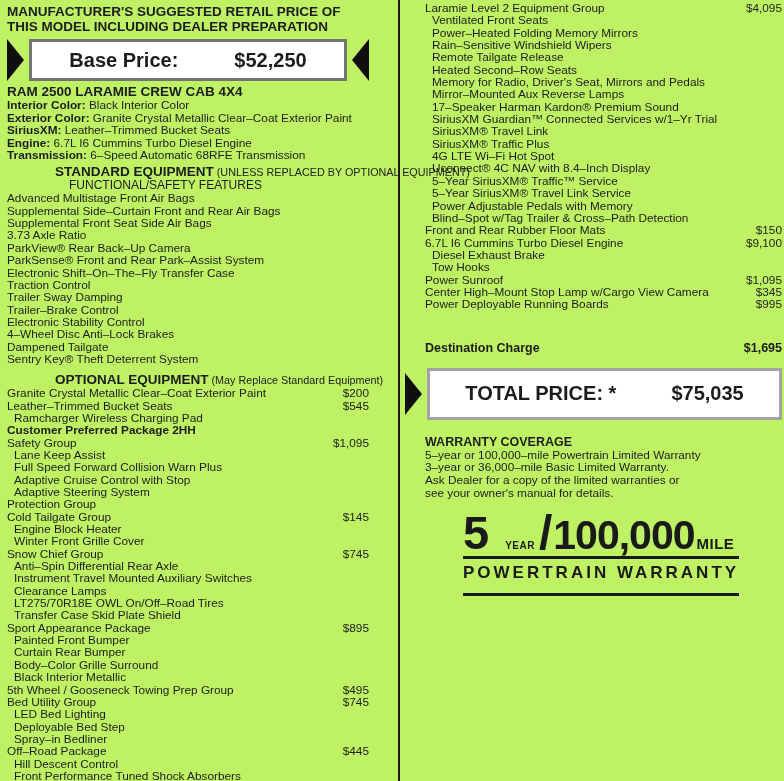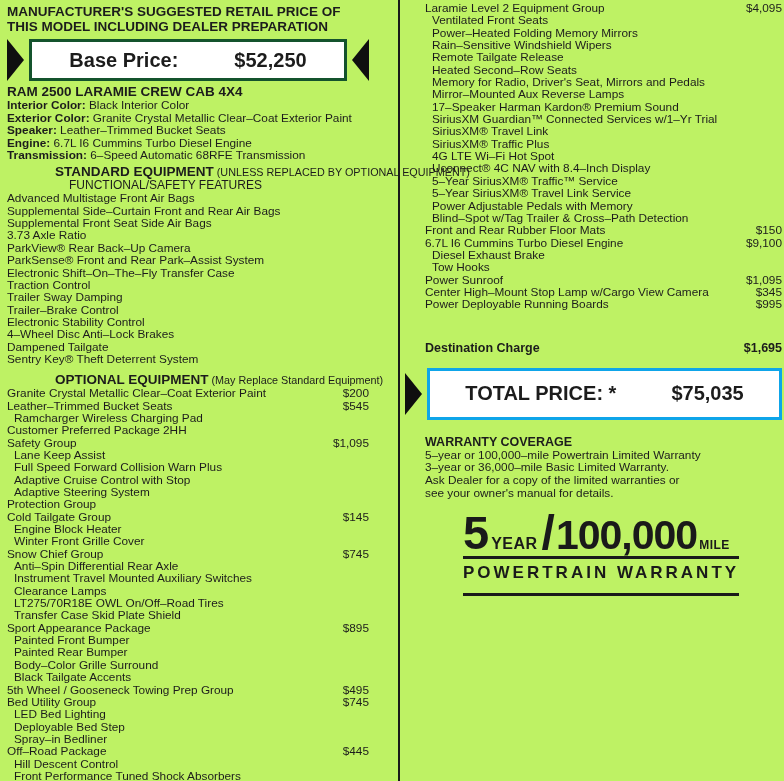--- a/index.html
+++ b/index.html
@@ -10,59 +10,59 @@
   .divider { position:absolute; left:398px; top:0; width:2px; height:781px; background:#1a1a1a; }
   .col-left  { position:absolute; left:7px;  top:4px; width:362px; }
   .col-right { position:absolute; left:425px; top:2px; width:357px; }
 
   .doc-title { font-weight:bold; font-size:13.5px; line-height:15.2px; }
 
   .price-banner { display:flex; align-items:center; height:42px; margin:5px 0 3px 0; }
   .tri-right { width:0; height:0; border-top:21px solid transparent; border-bottom:21px solid transparent; border-left:17px solid #0f0f0f; flex:0 0 auto; }
   .tri-left  { width:0; height:0; border-top:21px solid transparent; border-bottom:21px solid transparent; border-right:17px solid #0f0f0f; flex:0 0 auto; }
   .price-box {
-    flex:1 1 auto; align-self:stretch; margin:0 5px; border:3px solid #14532d; background:#fff;
+    flex:1 1 auto; align-self:stretch; margin:0 5px; border:3px solid #737373; background:#fff;
     display:flex; align-items:center; justify-content:center; gap:56px;
     font-size:20px; font-weight:bold;
   }
   .vehicle-name { font-size:13.5px; font-weight:bold; margin-top:2px; }
   .specs { font-size:11.8px; line-height:12.4px; }
   .spec b { font-weight:bold; }
 
   .sec-head { font-size:13.5px; font-weight:bold; margin-top:3px; white-space:nowrap;margin-left:48px; }
   .sec-head .note { font-weight:normal; font-size:10.8px; }
   .subhead { font-size:12px; padding-left:62px; line-height:13px; }
 
   .eq-list { font-size:11.8px; line-height:12.35px; }
   .row { display:flex; justify-content:space-between; }
   .row .nm { white-space:nowrap; }
   .row .pr { white-space:nowrap; }
   .indent { padding-left:7px; }
-  .bold { font-weight:normal; }
+  .bold { font-weight:bold; }
   .opt-gap { margin-top:7px; }
 
   .dest-row { display:flex; justify-content:space-between; font-size:12.5px; font-weight:bold; margin-top:30px; }
 
   .total-banner { display:flex; align-items:center; height:52px; margin:13px 0 0 -20px; }
   .total-box {
-    flex:1 1 auto; align-self:stretch; margin-left:5px; border:3px solid #0ea5e9; background:#fff;
+    flex:1 1 auto; align-self:stretch; margin-left:5px; border:3px solid #a3a3a3; background:#fff;
     display:flex; align-items:center; justify-content:center; gap:55px;
     font-size:20px; font-weight:bold;
   }
 
   .warranty-head { font-size:12.5px; font-weight:bold; margin-top:15px; }
   .warranty-lines { font-size:11.8px; line-height:12.7px; }
 
   .pt-logo { width:fit-content; margin:15px auto 0 38px; color:#1a1a1a; }
   .logo-top { display:flex; align-items:baseline; border-bottom:3px solid #1a1a1a; padding-bottom:2px; font-weight:bold; }
   .logo-5 { font-size:47px; line-height:38px; }
-  .logo-year { font-size:16px; letter-spacing:0.5px; margin:0 3px 0 2px;text-align:right; }
+  .logo-year { font-size:10px; letter-spacing:0.5px; margin:0 3px 0 16px;text-align:right; }
   .logo-slash { font-size:48px; line-height:38px; margin:0 1px; font-weight:bold; }
   .logo-miles { font-size:41px; line-height:38px; letter-spacing:-1px; }
-  .logo-mile { font-size:12px; letter-spacing:0.5px; margin-left:2px; }
+  .logo-mile { font-size:15px; letter-spacing:0.5px; margin-left:2px; }
   .logo-sub { font-size:17px; font-weight:bold; letter-spacing:3px; border-bottom:3px solid #1a1a1a; padding:4px 0 10px 0; white-space:nowrap; }
 </style>
 </head>
 <body>
 
 <div class="sticker">
   <div class="divider"></div>
 
   <div class="col-left">
     <div class="doc-title">
@@ -77,21 +77,21 @@
         <span>$52,250</span>
       </div>
       <div class="tri-left"></div>
     </div>
 
     <div class="vehicle-name">RAM 2500 LARAMIE CREW CAB 4X4</div>
 
     <div class="specs">
         <div class="spec"><b>Interior Color:</b><span> Black Interior Color</span></div>
         <div class="spec"><b>Exterior Color:</b><span> Granite Crystal Metallic Clear–Coat Exterior Paint</span></div>
-        <div class="spec"><b>Speaker:</b><span> Leather–Trimmed Bucket Seats</span></div>
+        <div class="spec"><b>SiriusXM:</b><span> Leather–Trimmed Bucket Seats</span></div>
         <div class="spec"><b>Engine:</b><span> 6.7L I6 Cummins Turbo Diesel Engine</span></div>
         <div class="spec"><b>Transmission:</b><span> 6–Speed Automatic 68RFE Transmission</span></div>
       </div>
 
     <div class="sec-head">
       <span>STANDARD EQUIPMENT</span><span class="note"> (UNLESS REPLACED BY OPTIONAL EQUIPMENT)</span>
     </div>
     <div class="subhead">FUNCTIONAL/SAFETY FEATURES</div>
 
     <div class="eq-list">
@@ -194,29 +194,29 @@
       </div>
         <div class="row">
         <span class="nm">Sport Appearance Package</span>
         <span class="pr">$895</span>
       </div>
         <div class="row indent">
         <span class="nm">Painted Front Bumper</span>
         <span class="pr"></span>
       </div>
         <div class="row indent">
-        <span class="nm">Painted Rear Bumper</span>
+        <span class="nm">Curtain Rear Bumper</span>
         <span class="pr"></span>
       </div>
         <div class="row indent">
         <span class="nm">Body–Color Grille Surround</span>
         <span class="pr"></span>
       </div>
         <div class="row indent">
-        <span class="nm">Black Tailgate Accents</span>
+        <span class="nm">Black Interior Metallic</span>
         <span class="pr"></span>
       </div>
         <div class="row">
         <span class="nm">5th Wheel / Gooseneck Towing Prep Group</span>
         <span class="pr">$495</span>
       </div>
         <div class="row">
         <span class="nm">Bed Utility Group</span>
         <span class="pr">$745</span>
       </div>

